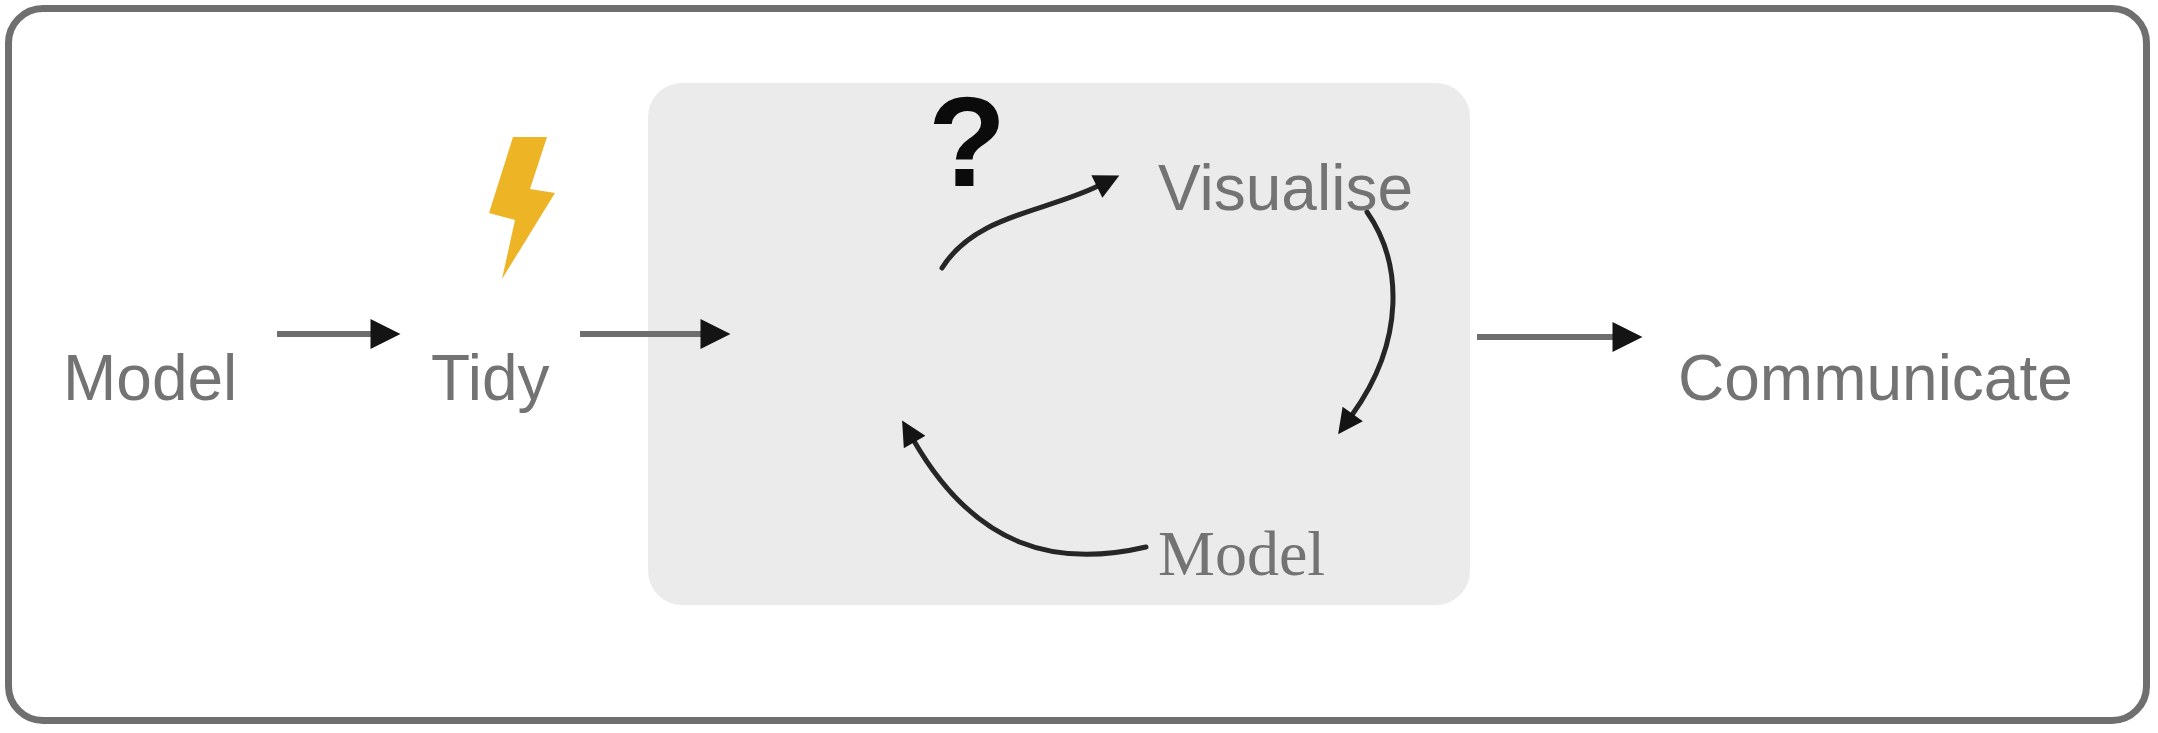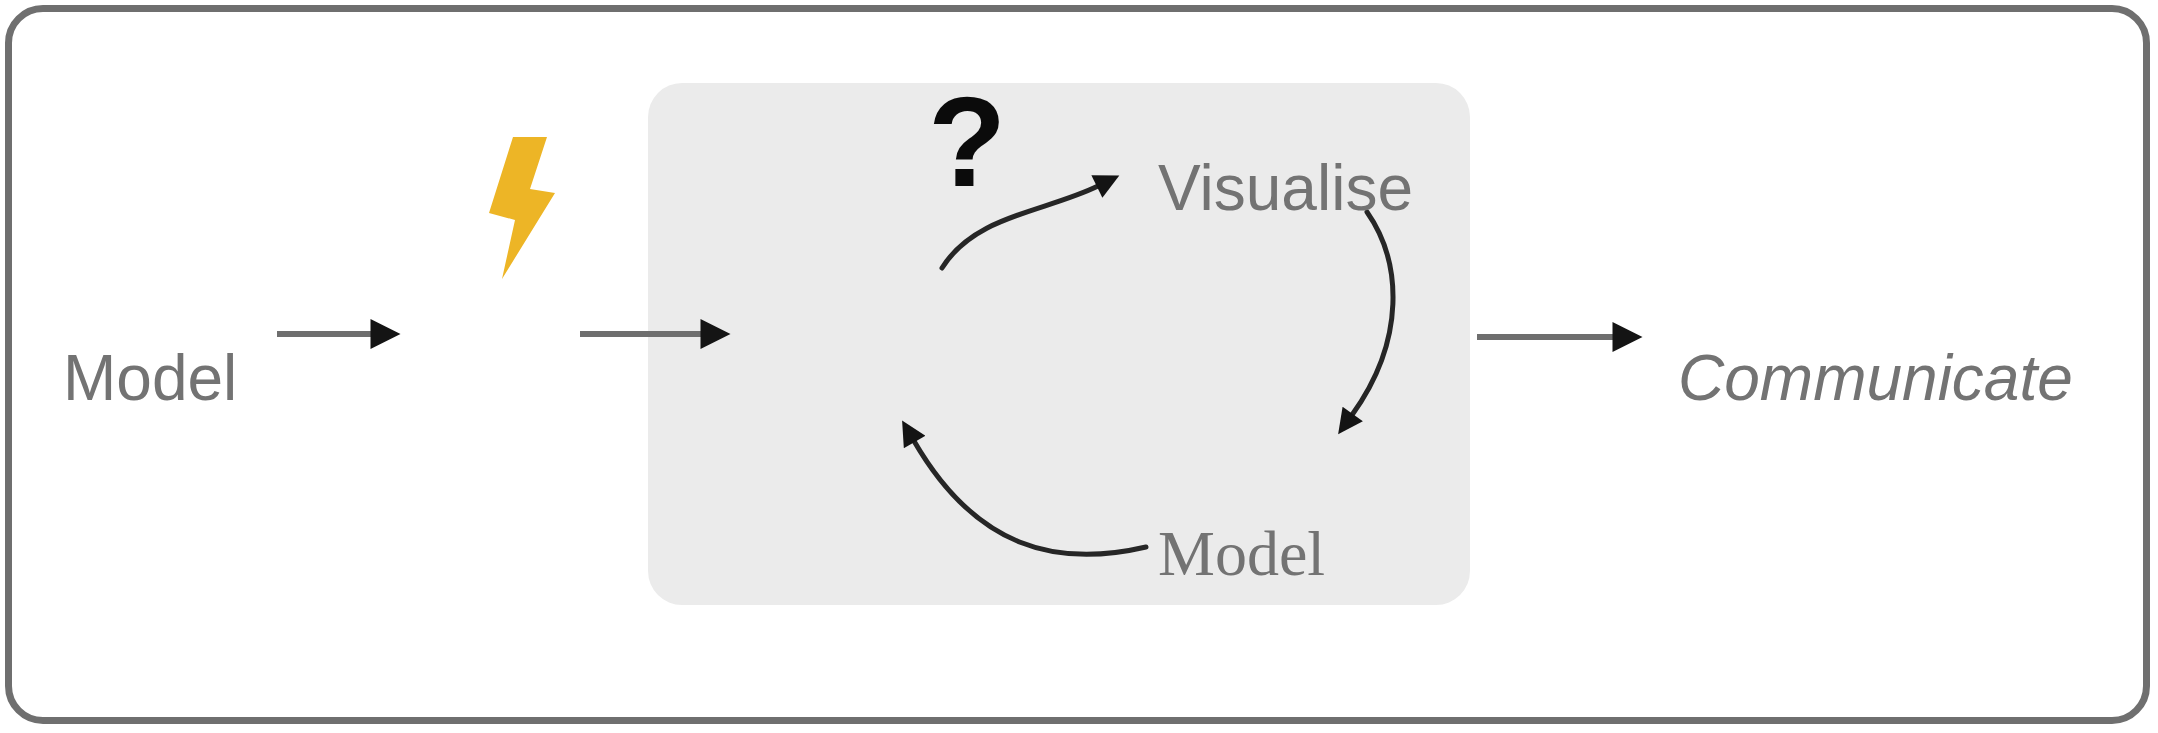--- a/index.html
+++ b/index.html
@@ -37,21 +37,21 @@
     color: #737373;
     white-space: nowrap;
     letter-spacing: 0px;
     margin-top: 44px;
   }
   .lbl-import      { left: 63px;   top: 302px; }
   .lbl-tidy        { left: 431px;  top: 302px; }
   .lbl-transform   { left: 761px;  top: 302px; }
   .lbl-visualise   { left: 1158px; top: 112px; }
   .lbl-model       { left: 1158px; top: 478px; font-family: Liberation Serif, serif; }
-  .lbl-communicate { left: 1678px; top: 302px; font-style: italic; }
+  .lbl-communicate { left: 1678px; top: 302px; }
   .qmark {
     position: absolute;
     left: 928px; top: 78px;
     font-size: 128px;
     line-height: 128px;
     font-weight: 700;
     color: #0b0b0b;
   }
   .bolt {
     position: absolute;
@@ -87,20 +87,21 @@
 
     <path d="M1146,547 C1056,568 976,548 914,441" stroke="#262626" stroke-width="5" stroke-linecap="round" fill="none" marker-end="url(#ah)"></path>
   </svg>
 
   <svg class="bolt" viewBox="0 0 66 142" xmlns="http://www.w3.org/2000/svg">
     <path d="M24,0 L58,0 L41,52 L66,56 L13,142 L26,83 L0,76 Z" fill="#edb526"></path>
   </svg>
 
   <div class="label lbl-import">Model</div>
 
+  <div class="label lbl-tidy">Tidy</div>
 
 
   <div class="label lbl-visualise">Visualise</div>
 
   <div class="label lbl-model">Model</div>
 
   <div class="label lbl-communicate">Communicate</div>
 
   <div class="qmark">?</div>
 

